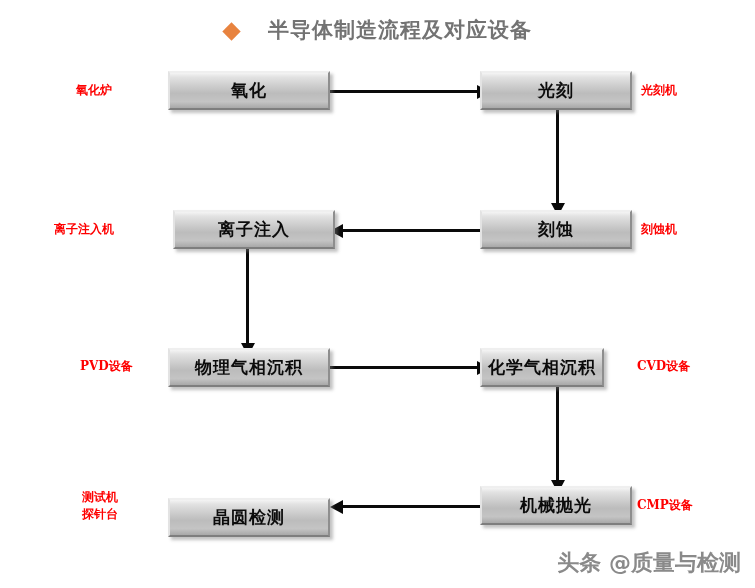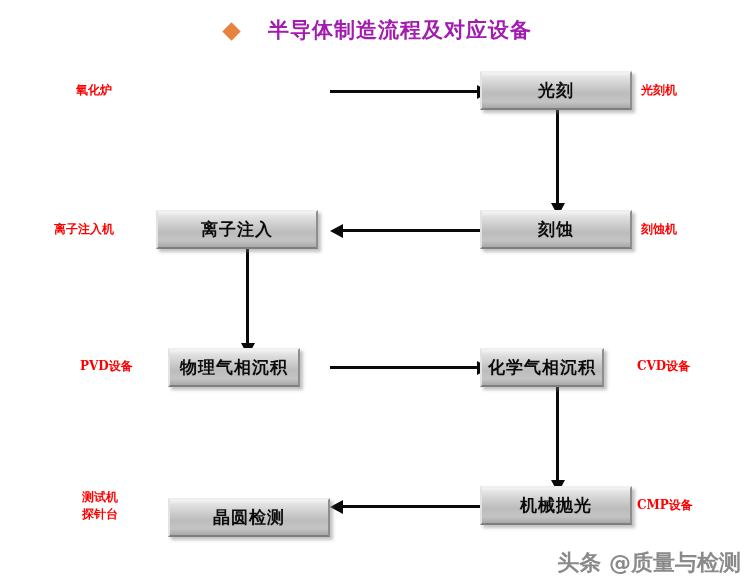--- a/index.html
+++ b/index.html
@@ -32,21 +32,21 @@
     gap: 30px;
   }
   .title-bullet {
     width: 13px;
     height: 13px;
     background: #e8833f;
     transform: rotate(45deg);
     margin-top: 2px;
   }
   .title-text {
-    color: #a21caf;
+    color: #737373;
     font-size: 21px;
     font-weight: bold;
     letter-spacing: 1px;
     white-space: nowrap;
     font-family: "DejaVu Serif", "Liberation Serif", serif;
   }
 
   
   .pbox {
     position: absolute;
@@ -156,38 +156,41 @@
   <div class="conn h" style="left:330px; top:366px; width:152px;"></div>
   <div class="arrowhead right" style="left:477px; top:360.5px;"></div>
 
   <div class="conn v" style="left:556px; top:386px; height:100px;"></div>
   <div class="arrowhead down" style="left:550.5px; top:480px;"></div>
 
   <div class="conn h" style="left:341px; top:505px; width:141px;"></div>
   <div class="arrowhead left" style="left:330px; top:499.5px;"></div>
 
   <div class="eqlabel left-align" style="left:76px; top:82px;">氧化炉</div>
+  <div class="pbox" style="left:168px; top:71px; width:162px;">
+    <span class="pbox-label">氧化</span>
+  </div>
 
   <div class="pbox" style="left:480px; top:71px; width:152px;">
     <span class="pbox-label">光刻</span>
   </div>
   <div class="eqlabel right" style="left:641px; top:82px;">光刻机</div>
 
   <div class="eqlabel left-align" style="left:54px; top:221px;text-align:right;">离子注入机</div>
-  <div class="pbox" style="left:156px; top:210px; width:162px;">
+  <div class="pbox" style="left:173px; top:210px; width:162px;">
     <span class="pbox-label">离子注入</span>
   </div>
 
   <div class="pbox" style="left:480px; top:210px; width:152px;">
     <span class="pbox-label">刻蚀</span>
   </div>
   <div class="eqlabel right" style="left:641px; top:221px;">刻蚀机</div>
 
   <div class="eqlabel left-align" style="left:80px; top:358px;">PVD设备</div>
-  <div class="pbox" style="left:168px; top:348px; width:132px;">
+  <div class="pbox" style="left:168px; top:348px; width:162px;">
     <span class="pbox-label">物理气相沉积</span>
   </div>
 
   <div class="pbox" style="left:480px; top:348px; width:124px;">
     <span class="pbox-label">化学气相沉积</span>
   </div>
   <div class="eqlabel right" style="left:637px; top:358px;">CVD设备</div>
 
   <div class="eqlabel left-align" style="left:82px; top:489px;">
     <div>测试机</div>

